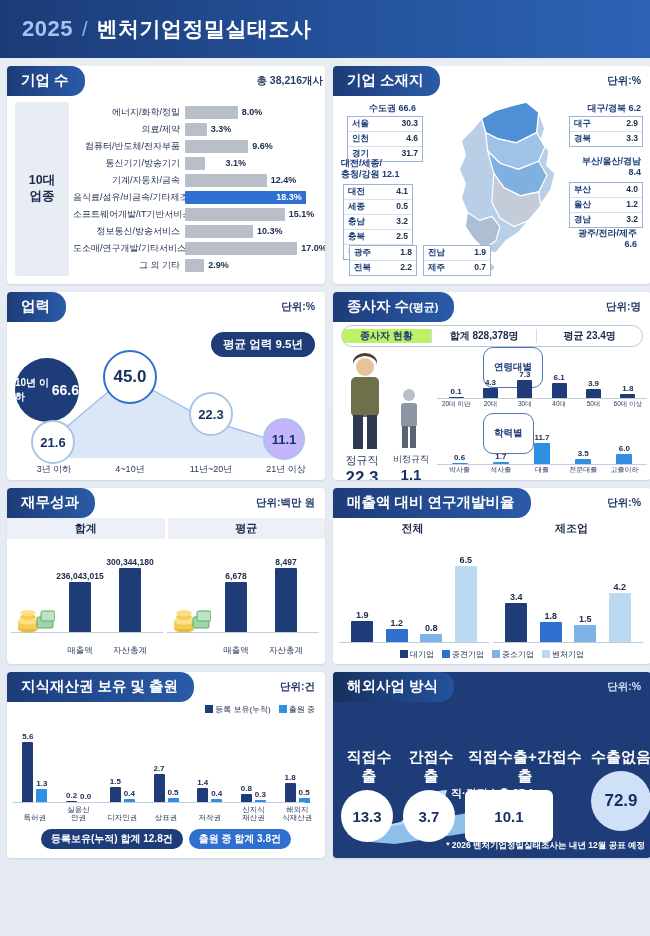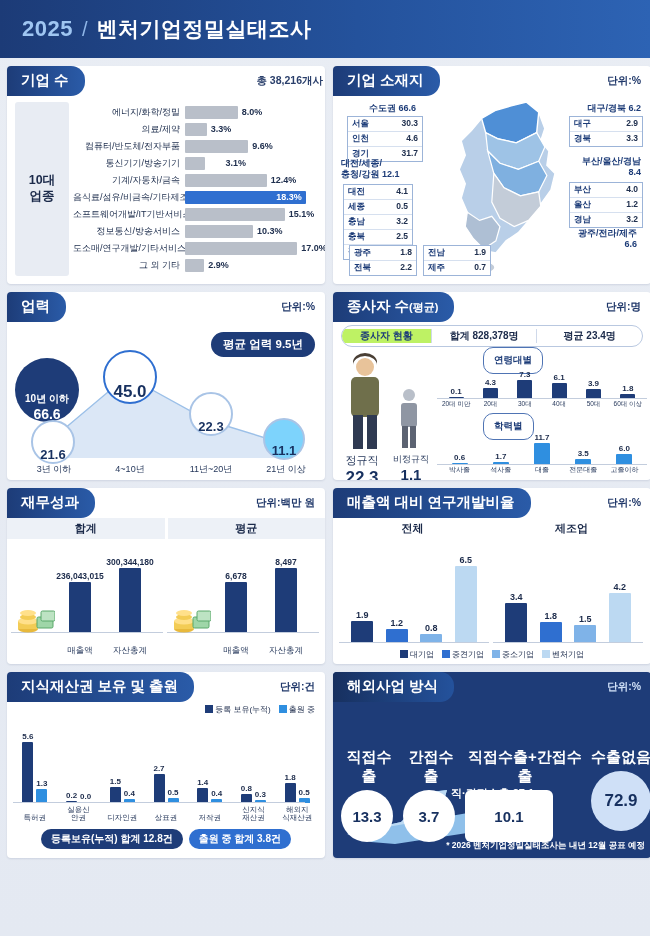--- a/index.html
+++ b/index.html
@@ -83,38 +83,38 @@
   .mtable { position: absolute; border: 1px solid #9cb4d8; background: #fff; font-size: 8.5px; }
   .mtable div { display: flex; justify-content: space-between; padding: 1px 4px; border-bottom: 1px solid #d6e0ef;}
   .mtable div:last-child { border-bottom: none;}
   .mtable .k { color: #1d3c78; font-weight: bold;}
   .mtable .v { color: #20304f; font-weight: bold; padding-left: 8px;}
   .mcap { position: absolute; font-size: 9px; font-weight: bold; color: #1d3c78; }
 
   
   .c3 { height: 188px; }
   .c3body { position: relative; height: 156px; }
-  .circ { position: absolute; border-radius: 50%; display: flex; flex-direction: column; align-items: center; justify-content: flex-end; font-weight: bold; }
+  .circ { position: absolute; border-radius: 50%; display: flex; flex-direction: row; align-items: center; justify-content: center; font-weight: bold; }
   .pillavg {
     position: absolute; right: 10px; top: 10px;
     background: #1e3c78; color: #fff; border-radius: 14px;
     font-size: 11.5px; font-weight: bold; padding: 5px 12px;
   }
   .xlab { position: absolute; font-size: 9px; color: #27395c; text-align: center;}
 
   
   .c4 { height: 188px; }
   .statbar {
     margin: 3px 8px 2px 8px; border: 1px solid #b9c8e0; border-radius: 13px;
     display: flex; align-items: center; font-size: 10px; height: 22px; overflow: hidden;
   }
   .statbar .seg { flex: 1; text-align: center; font-weight: bold; color: #1b2a4a; border-right: 1px solid #cfd9ea;}
   .statbar .seg:last-child { border-right: none;}
   .statbar .seg.lead { background: #bef264; color: #1d3c78; flex: .85;}
-  .grptag { display: inline-block; border: 1px solid #4f74b4; border-radius: 10px; font-size: 9.5px; font-weight: bold; color: #1d3c78; padding: 6px 10px; background:#fff;}
+  .grptag { display: inline-block; border: 1px solid #4f74b4; border-radius: 10px; font-size: 9.5px; font-weight: bold; color: #1d3c78; padding: 13px 10px; background:#fff;}
 
   
   .c5 { height: 176px; }
   .splitlbl { display: flex; }
   .splitlbl div { flex: 1; text-align: center; font-size: 11px; font-weight: bold; color: #1b2a4a; padding: 3px 0; }
 
   
   .c6 { height: 176px; }
   .legend { display: flex; justify-content: center; gap: 8px; font-size: 8px; color: #1b2a4a; }
   .legend span.sw { display: inline-block; width: 8px; height: 8px; margin-right: 2px; vertical-align: -1px;}
@@ -350,21 +350,21 @@
           <path d="M44 118 L120 54 L200 98 L278 122" fill="none" stroke="#9cc0e8" stroke-width="1.4"></path>
         </svg>
         <div class="pillavg">평균 업력 9.5년</div>
         <div class="circ" style="left:8px; top:36px; width:64px; height:64px; background:#1e3c78; color:#fff;">
           <span style="font-size:10px;">10년 이하</span>
           <span style="font-size:14px;">66.6</span>
         </div>
         <div class="circ" style="left:96px; top:28px; width:54px; height:54px; background:#fff; border:2px solid #2f6fd0; color:#17305f; font-size:17px;">45.0</div>
         <div class="circ" style="left:24px; top:98px; width:44px; height:44px; background:#fff; border:2px solid #a9c4e6; color:#17305f; font-size:13px;">21.6</div>
         <div class="circ" style="left:182px; top:70px; width:44px; height:44px; background:#fff; border:2px solid #a9c4e6; color:#17305f; font-size:13px;">22.3</div>
-        <div class="circ" style="left:256px; top:96px; width:42px; height:42px; background:#7dd3fc; border:2px solid #a9c4e6; color:#17305f; font-size:13px;">11.1</div>
+        <div class="circ" style="left:256px; top:96px; width:42px; height:42px; background:#c4b5fd; border:2px solid #a9c4e6; color:#17305f; font-size:13px;">11.1</div>
         <div class="xlab" style="left:12px; bottom:2px; width:70px;">3년 이하</div>
         <div class="xlab" style="left:88px; bottom:2px; width:70px;">4~10년</div>
         <div class="xlab" style="left:166px; bottom:2px; width:76px;">11년~20년</div>
         <div class="xlab" style="left:244px; bottom:2px; width:70px;">21년 이상</div>
       </div>
     </div>
 
     <div class="card c4">
       <div class="cardhead">
         <span class="hlabel">

